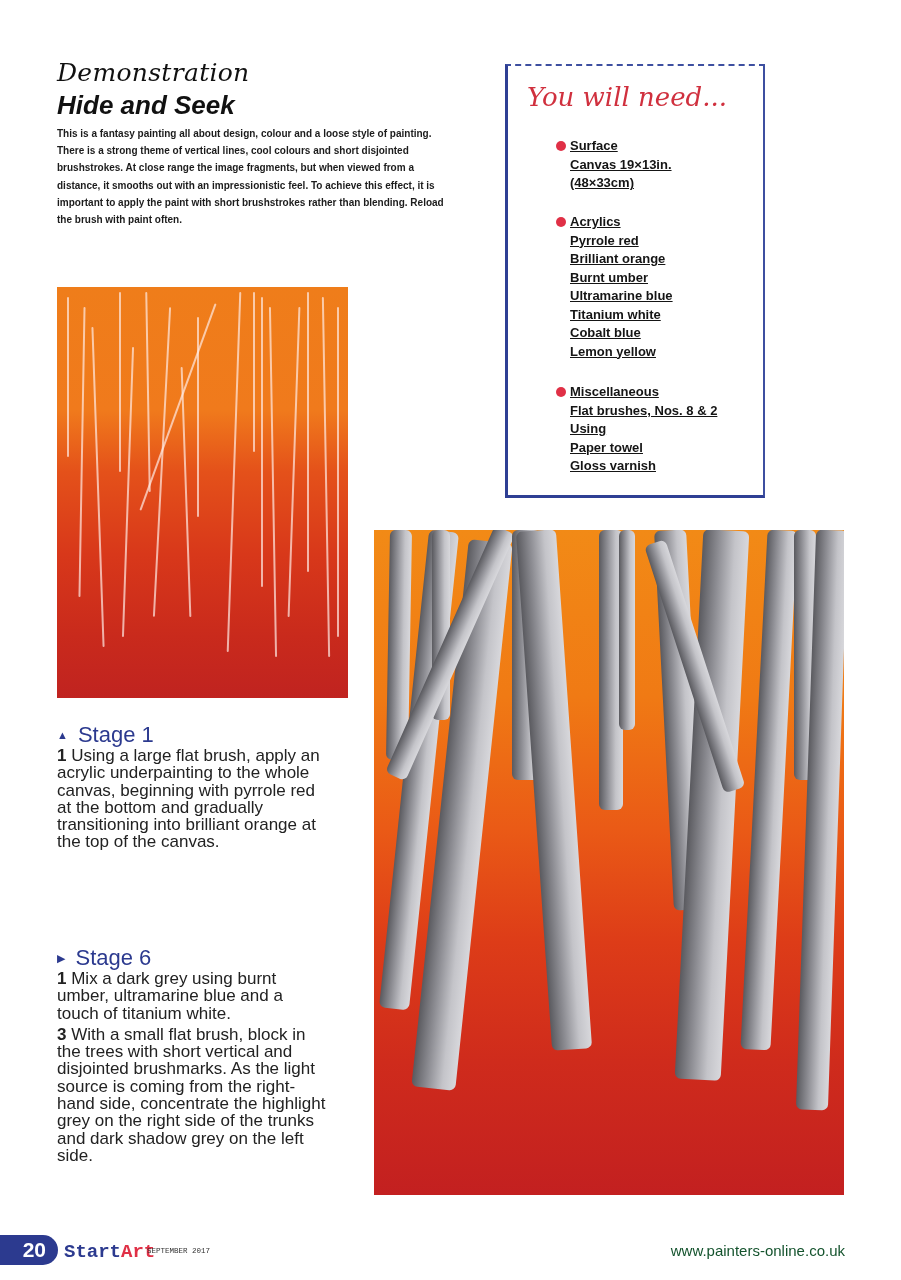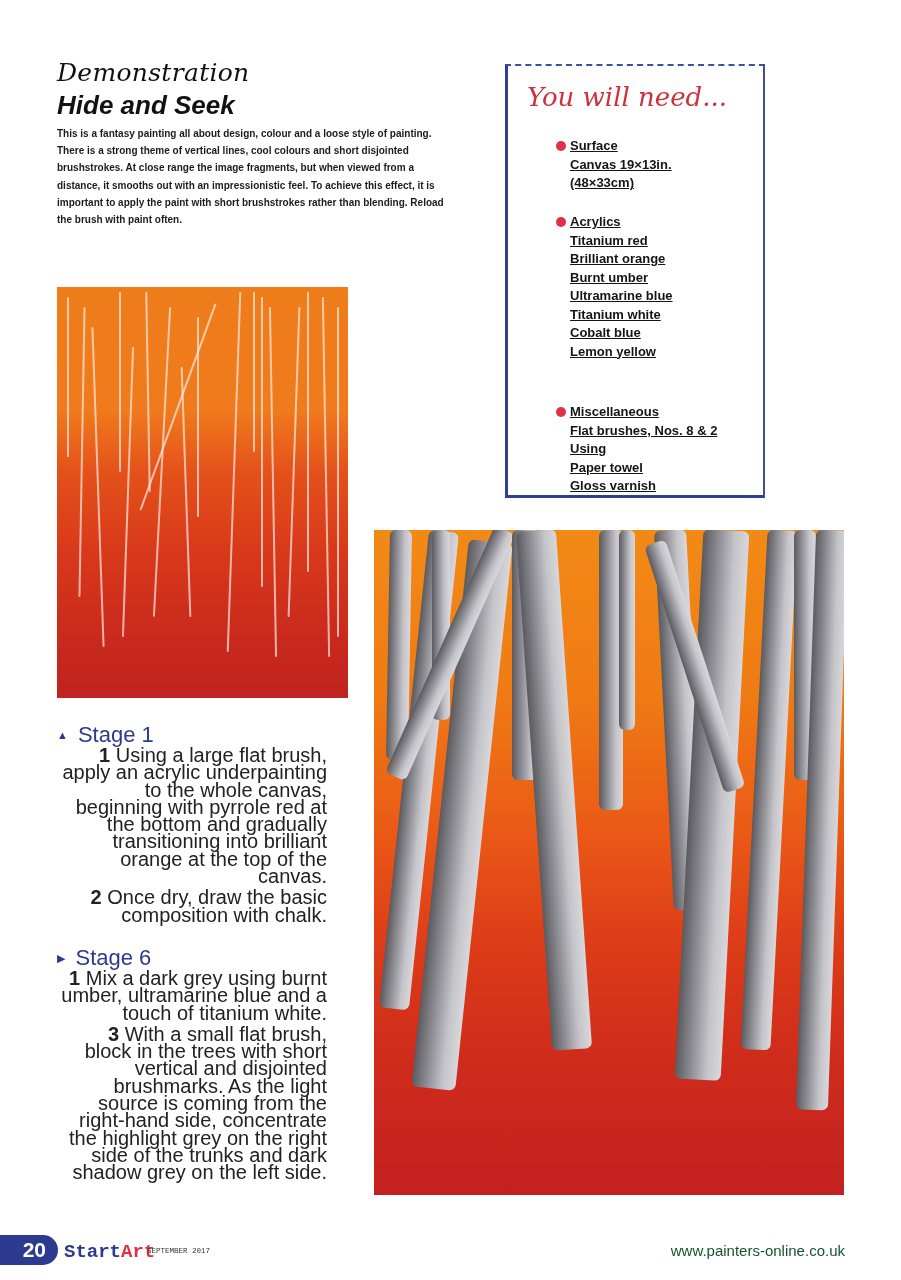--- a/index.html
+++ b/index.html
@@ -38,21 +38,21 @@
     background: linear-gradient(to bottom, #ef7d1a 0%, #f07a1c 30%, #e4511a 45%, #d8381a 65%, #c92a1c 85%, #c02320 100%);
   }
   .img2 {
     position: absolute; left: 374px; top: 530px; width: 470px; height: 665px; overflow: hidden;
     background: linear-gradient(to bottom, #f28a16 0%, #f07a14 25%, #ea5a16 45%, #dd3c18 62%, #cf2b1c 80%, #c32020 100%);
   }
   .trunk { position: absolute; background: linear-gradient(to right, #5a5a5f 0%, #8e8e94 35%, #c4c4c9 70%, #d8d8dc 100%); border-radius: 6px; }
   .chalk { position: absolute; width: 2px; background: rgba(255,235,230,0.7); border-radius: 1px; }
   .stage-head { position: absolute; left: 57px; font-family: "Liberation Sans", sans-serif; font-size: 22px; color: #2c3a8f; display: flex; align-items: center; }
   .stage-head .tri { font-size: 11px; margin-right: 10px; color: #2c3a8f; }
-  .stage-body { position: absolute; left: 57px; width: 270px; font-family: "Liberation Sans", sans-serif; font-size: 20px; line-height: 17.3px; color: #222; text-align: right; }
+  .stage-body { position: absolute; left: 57px; width: 270px; font-family: "Liberation Sans", sans-serif; font-size: 17px; line-height: 17.3px; color: #222; }
   .stage-body p { margin: 0 0 4px 0; }
   .stage-body b { font-weight: bold; }
   .folio {
     position: absolute; left: 0; top: 1235px; width: 58px; height: 30px; background: #2c3a8f;
     border-radius: 0 15px 15px 0; color: #fff; font-family: "Liberation Sans", sans-serif; font-weight: bold; font-size: 21px;
     display: flex; align-items: center; justify-content: flex-end; padding-right: 12px; box-sizing: border-box; text-align: right;
   }
   .brand { position: absolute; left: 64px; top: 1241px; font-family: Liberation Mono, monospace; font-weight: bold; font-size: 19px; }
   .brand .s1 { color: #2c3a8f; } .brand .s2 { color: #e03046; }
   .issue { position: absolute; left: 147px; top: 1247px; font-family: Liberation Mono, monospace; font-size: 7.5px; color: #333; }
@@ -75,30 +75,30 @@
     </div>
   <div class="need-item">Canvas 19×13in.</div>
   <div class="need-item">(48×33cm)</div>
 </div>
 
 <div class="need-group" style="top:213px;">
   <div class="need-head">
       <span class="bullet"></span>
       <span>Acrylics</span>
     </div>
-  <div class="need-item">Titanium red</div>
+  <div class="need-item">Pyrrole red</div>
   <div class="need-item">Brilliant orange</div>
   <div class="need-item">Burnt umber</div>
   <div class="need-item">Ultramarine blue</div>
   <div class="need-item">Titanium white</div>
   <div class="need-item">Cobalt blue</div>
   <div class="need-item">Lemon yellow</div>
 </div>
 
-<div class="need-group" style="top:383px;margin-top:20px;">
+<div class="need-group" style="top:383px;">
   <div class="need-head">
       <span class="bullet"></span>
       <span>Miscellaneous</span>
     </div>
   <div class="need-item">Flat brushes, Nos. 8 &amp; 2</div>
   <div class="need-item">Using</div>
   <div class="need-item">Paper towel</div>
   <div class="need-item">Gloss varnish</div>
 </div>
 
@@ -140,21 +140,20 @@
   <div class="trunk" style="left:420px;top:0;width:22px;height:250px;"></div>
   <div class="trunk" style="left:432px;top:0;width:32px;height:580px;transform:rotate(2deg);"></div>
 </div>
 
 <div class="stage-head" style="top:722px;">
   <span class="tri">▲</span>
   <span>Stage 1</span>
 </div>
 <div class="stage-body" style="top:747px;">
   <p><b>1</b><span> Using a large flat brush, apply an acrylic underpainting to the whole canvas, beginning with pyrrole red at the bottom and gradually transitioning into brilliant orange at the top of the canvas.</span></p>
-  <p><b>2</b><span> Once dry, draw the basic composition with chalk.</span></p>
 </div>
 
 <div class="stage-head" style="top:945px;">
   <span class="tri">▶</span>
   <span>Stage 6</span>
 </div>
 <div class="stage-body" style="top:970px;">
   <p><b>1</b><span> Mix a dark grey using burnt umber, ultramarine blue and a touch of titanium white.</span></p>
   <p><b>3</b><span> With a small flat brush, block in the trees with short vertical and disjointed brushmarks. As the light source is coming from the right-hand side, concentrate the highlight grey on the right side of the trunks and dark shadow grey on the left side.</span></p>
 </div>

